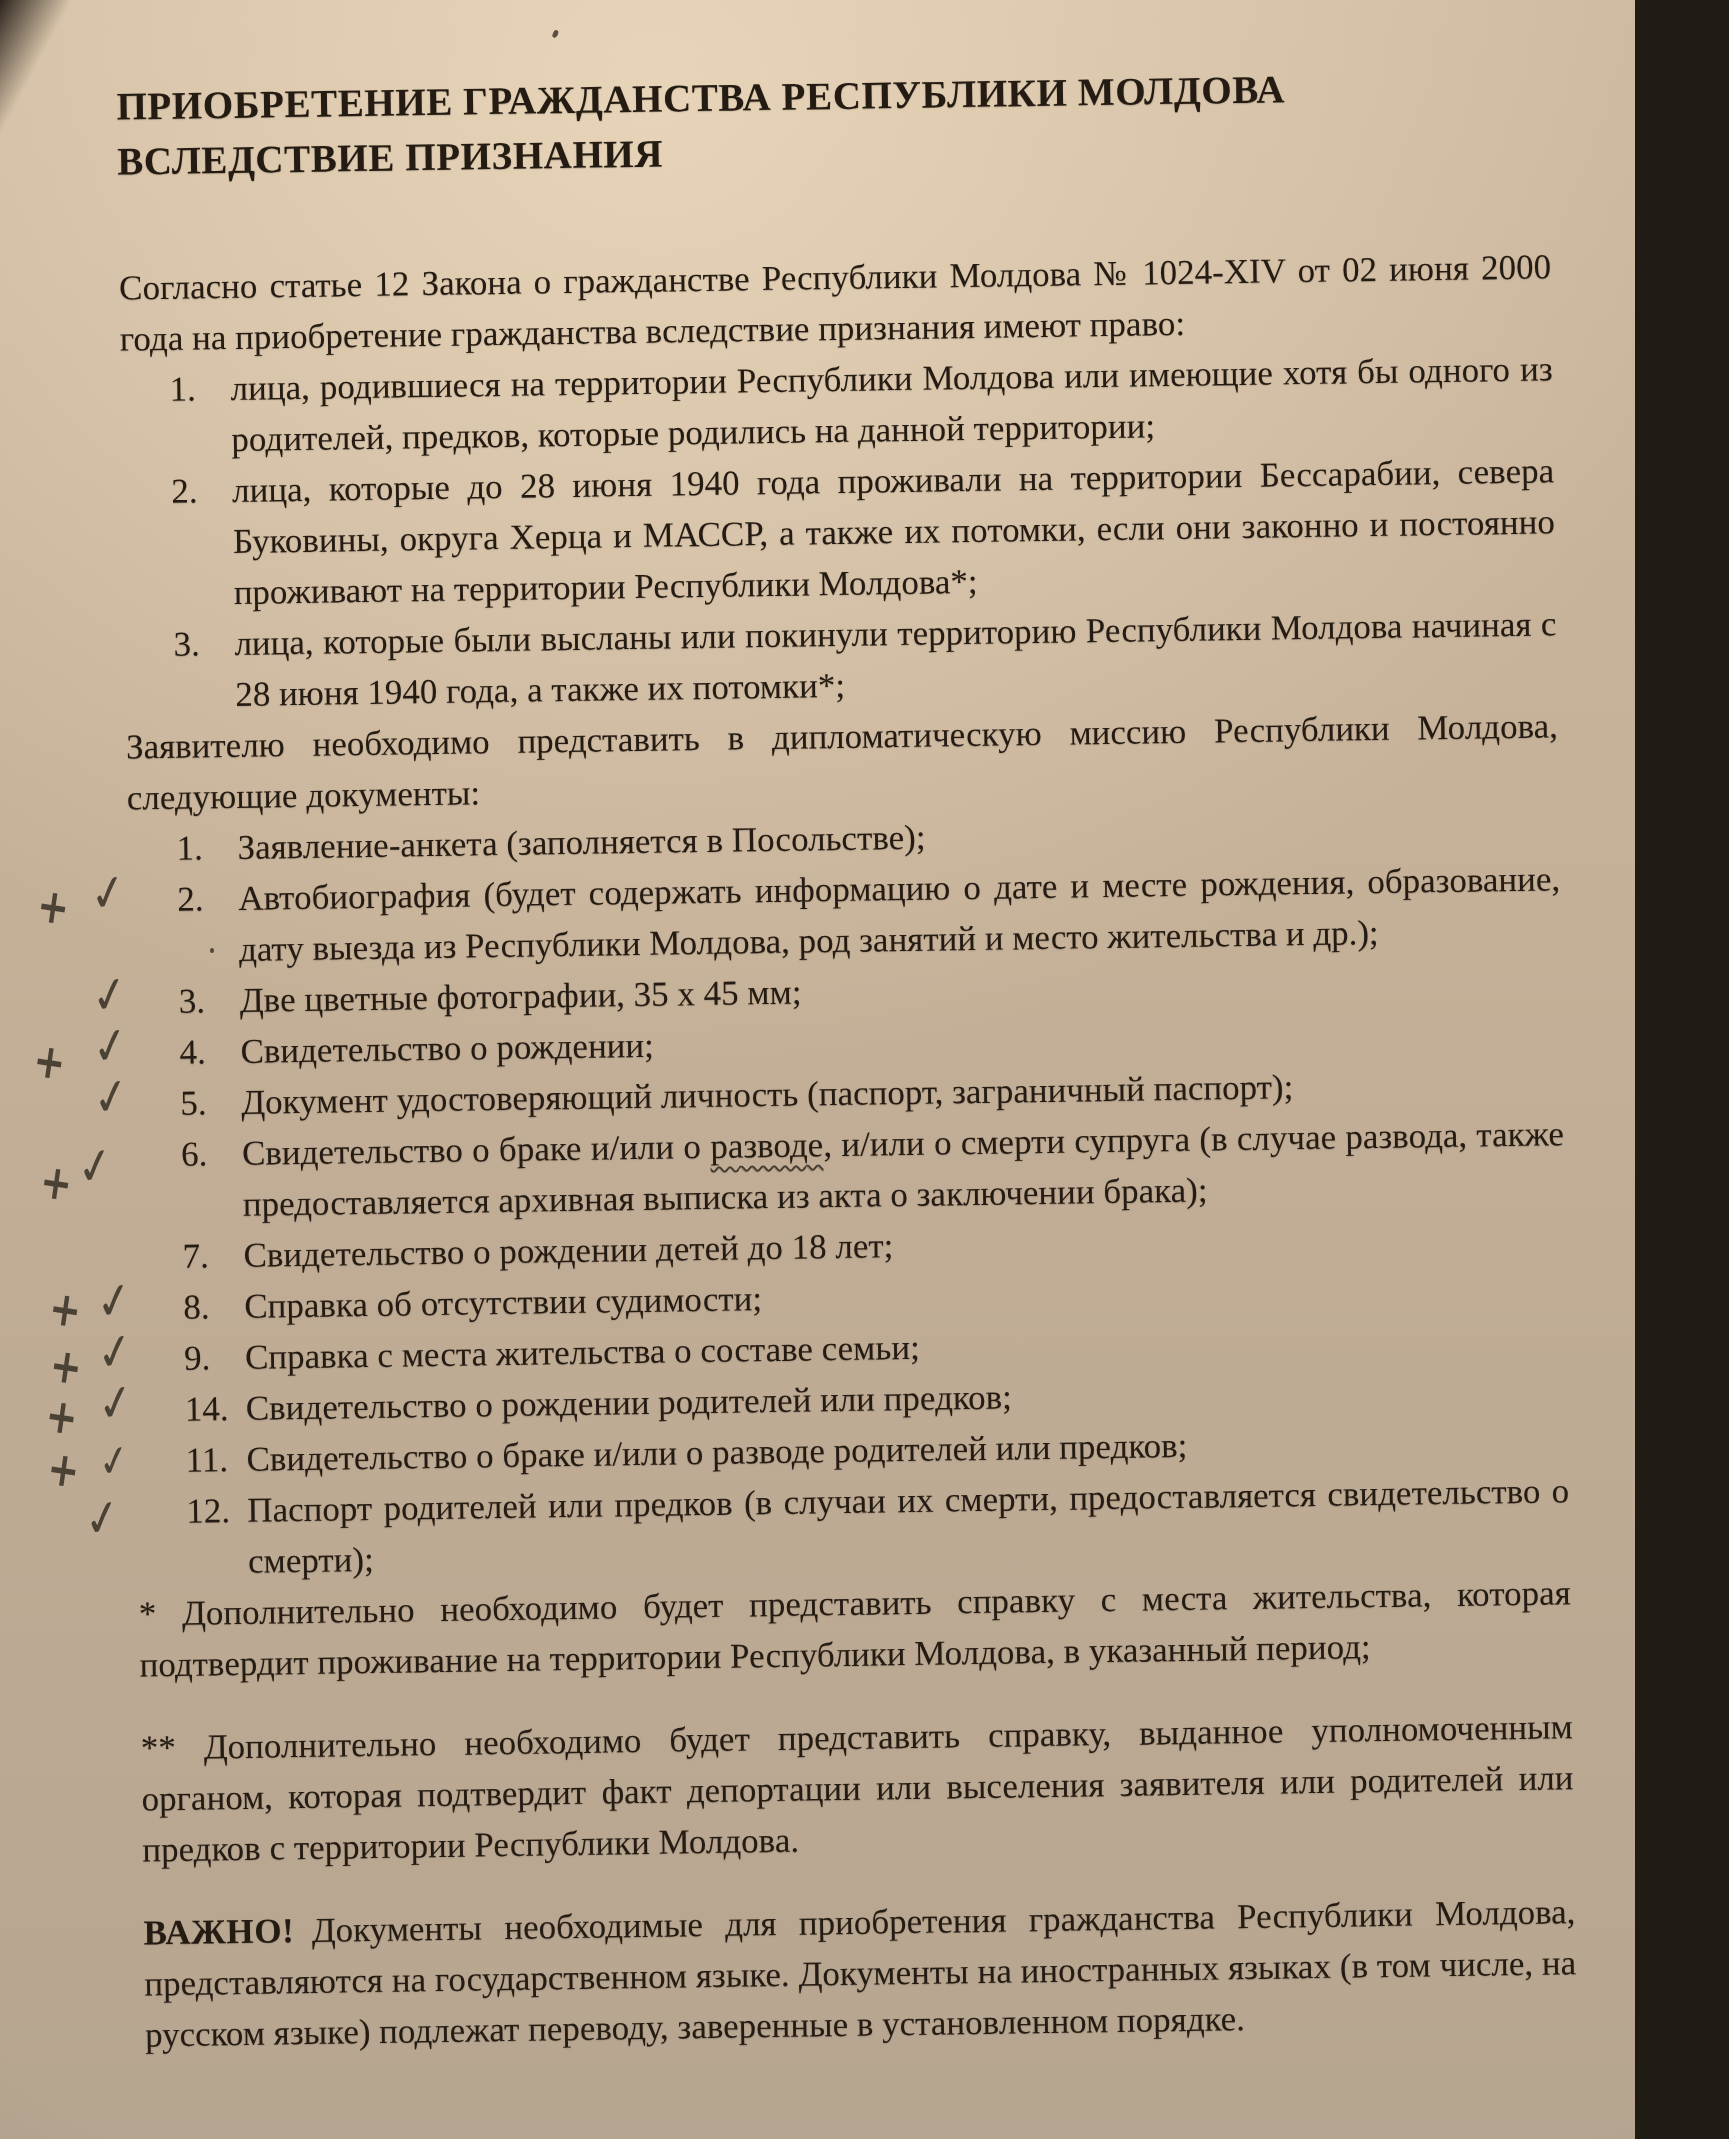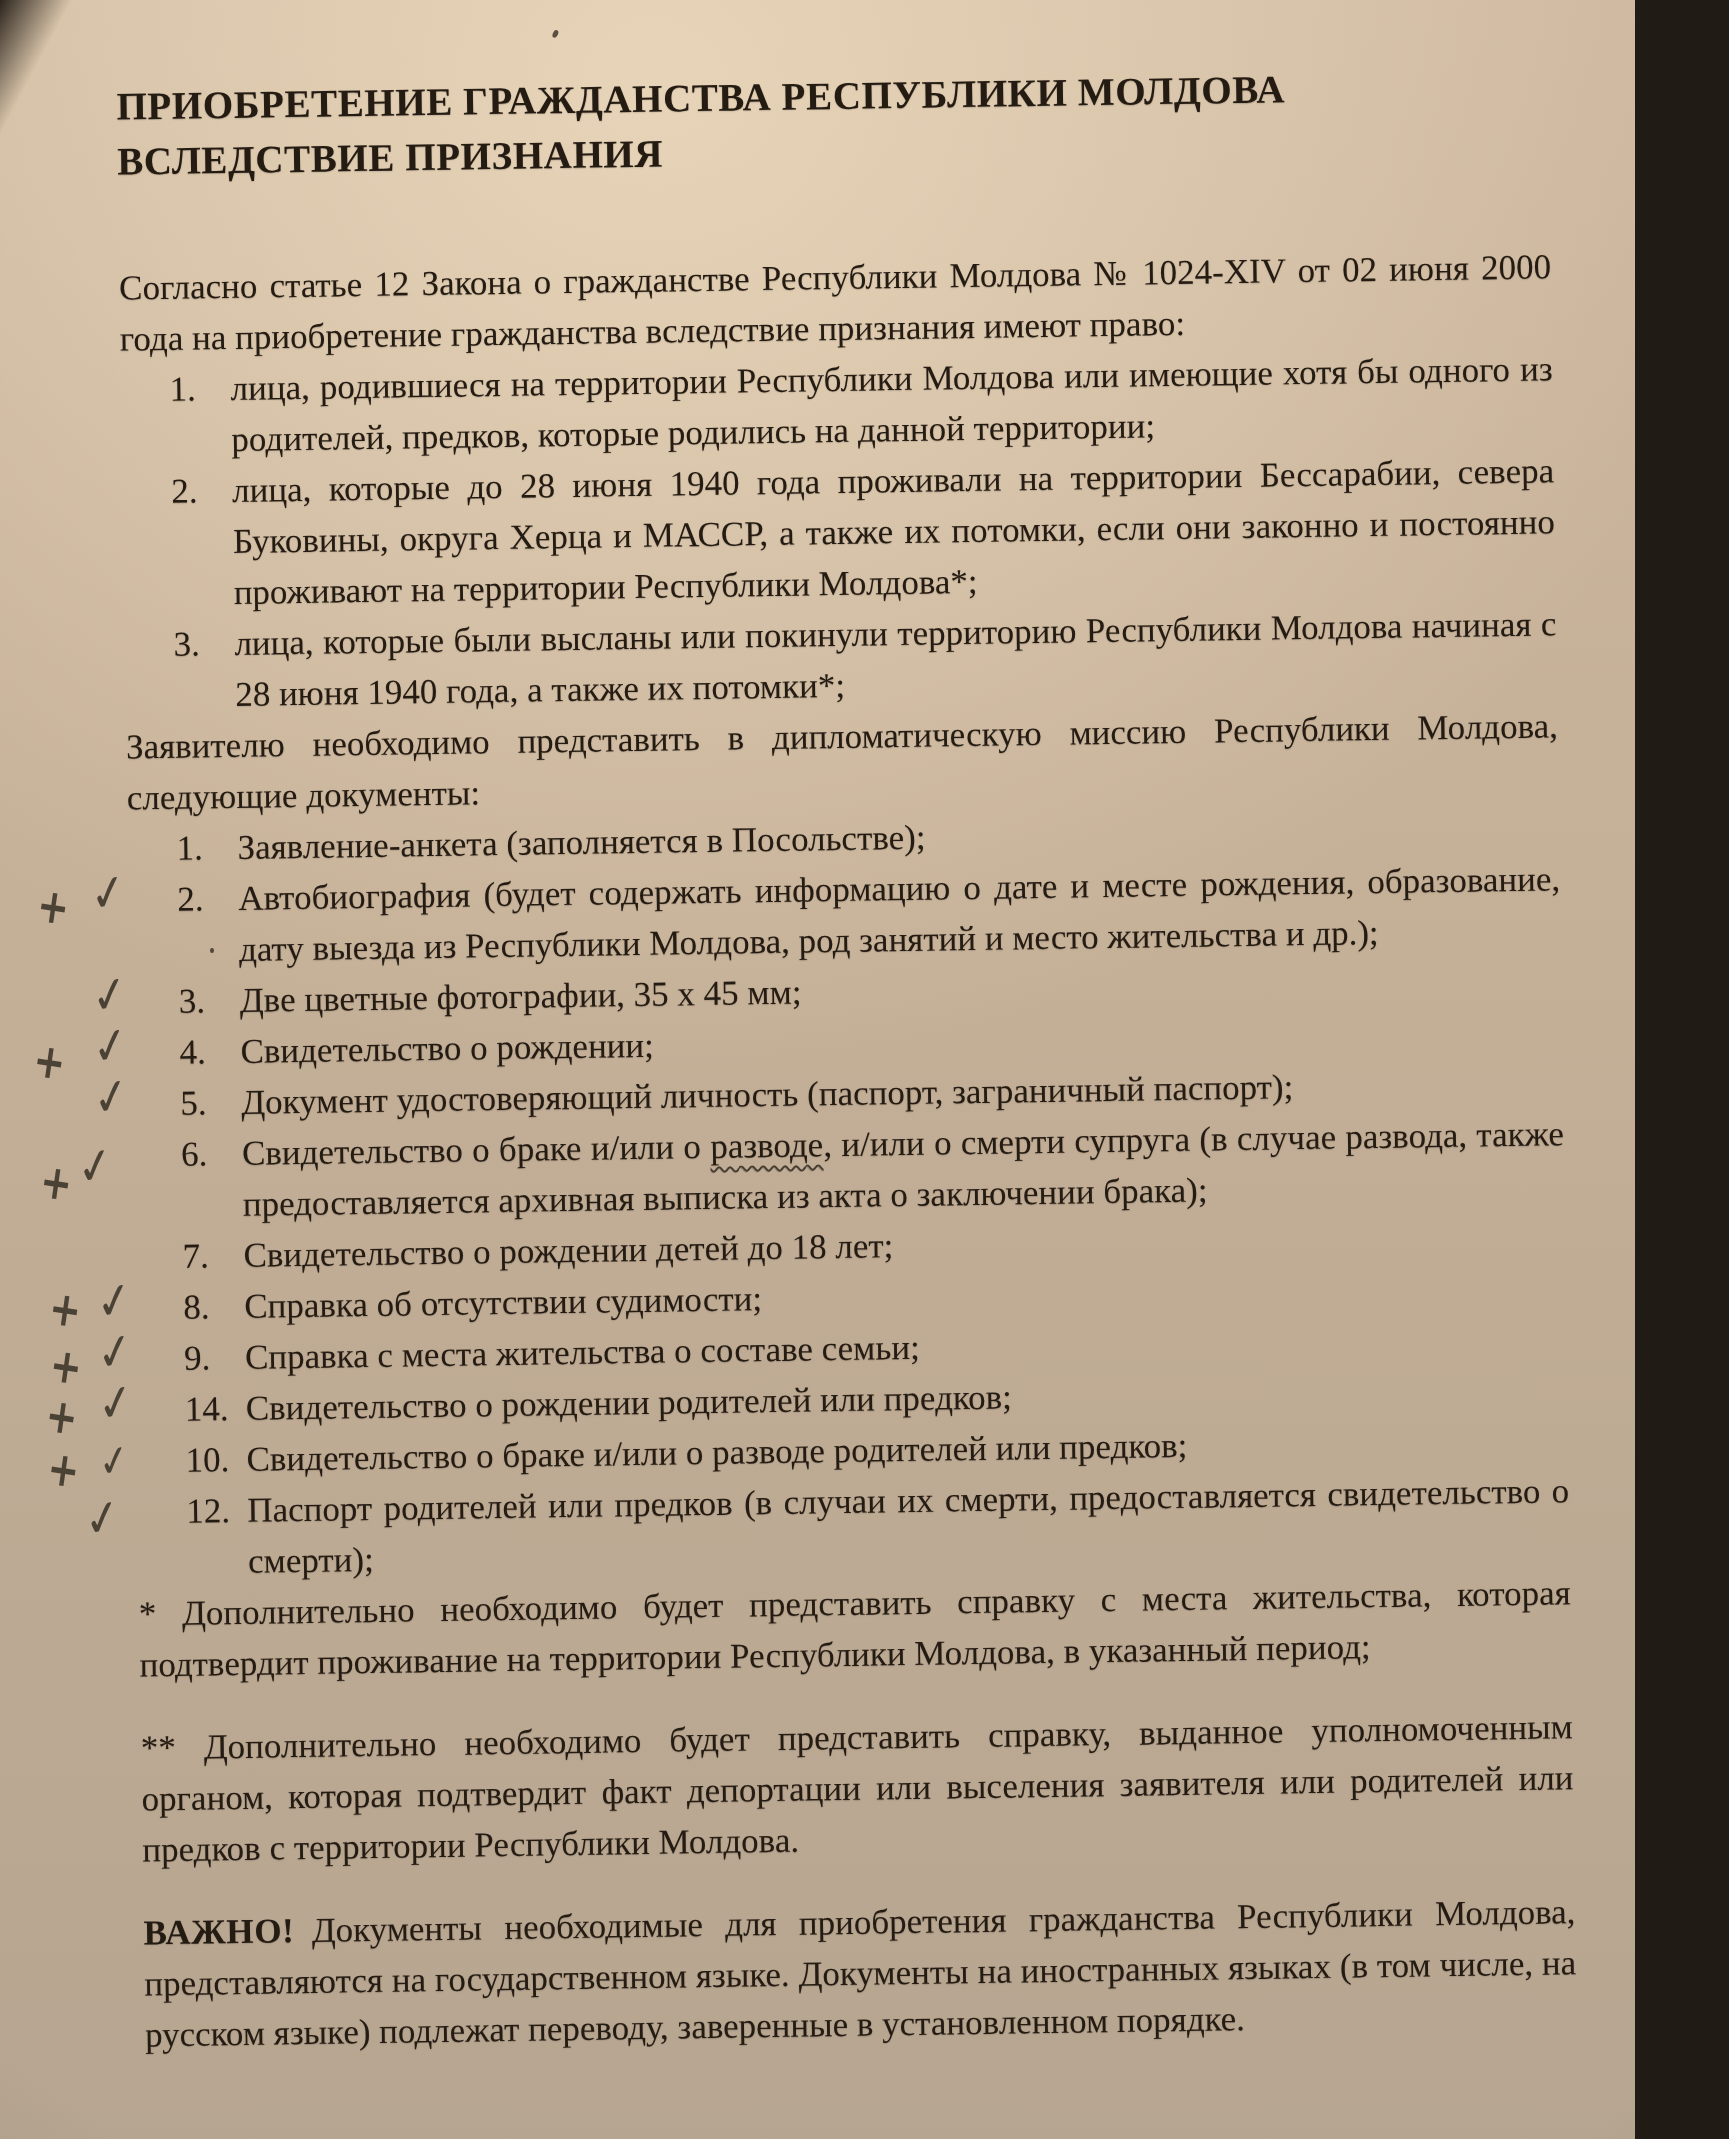--- a/index.html
+++ b/index.html
@@ -193,21 +193,21 @@
       <div class="li">
         <span class="mark plus">+</span>
         <span class="mark check">✓</span>
         <span class="num">14.</span>
         <span class="li-text">Свидетельство о рождении родителей или предков;</span>
       </div>
 
       <div class="li">
         <span class="mark plus">+</span>
         <span class="mark check">✓</span>
-        <span class="num">10.</span>
+        <span class="num">11.</span>
         <span class="li-text">Свидетельство о браке и/или о разводе родителей или предков;</span>
       </div>
 
       <div class="li">
 
         <span class="mark check">✓</span>
         <span class="num">12.</span>
         <span class="li-text">Паспорт родителей или предков (в случаи их смерти, предоставляется свидетельство о смерти);</span>
       </div>
 

